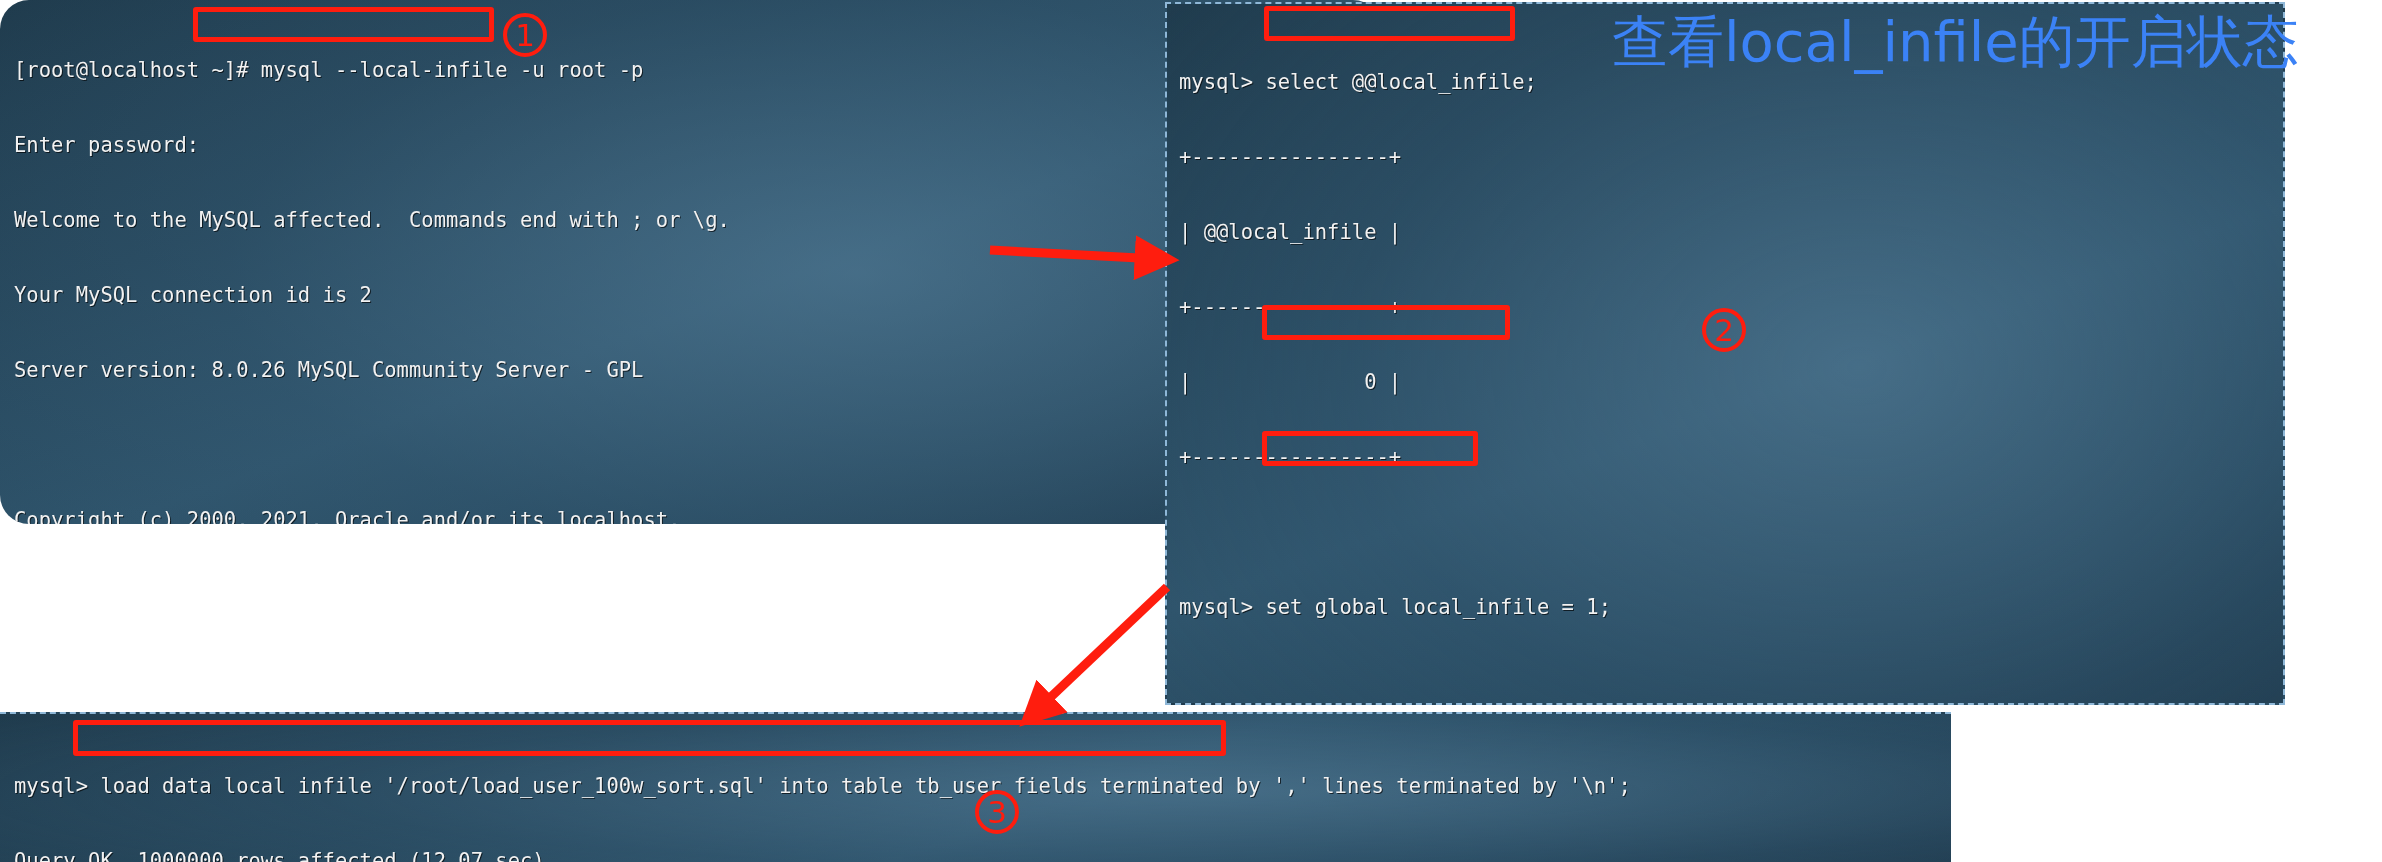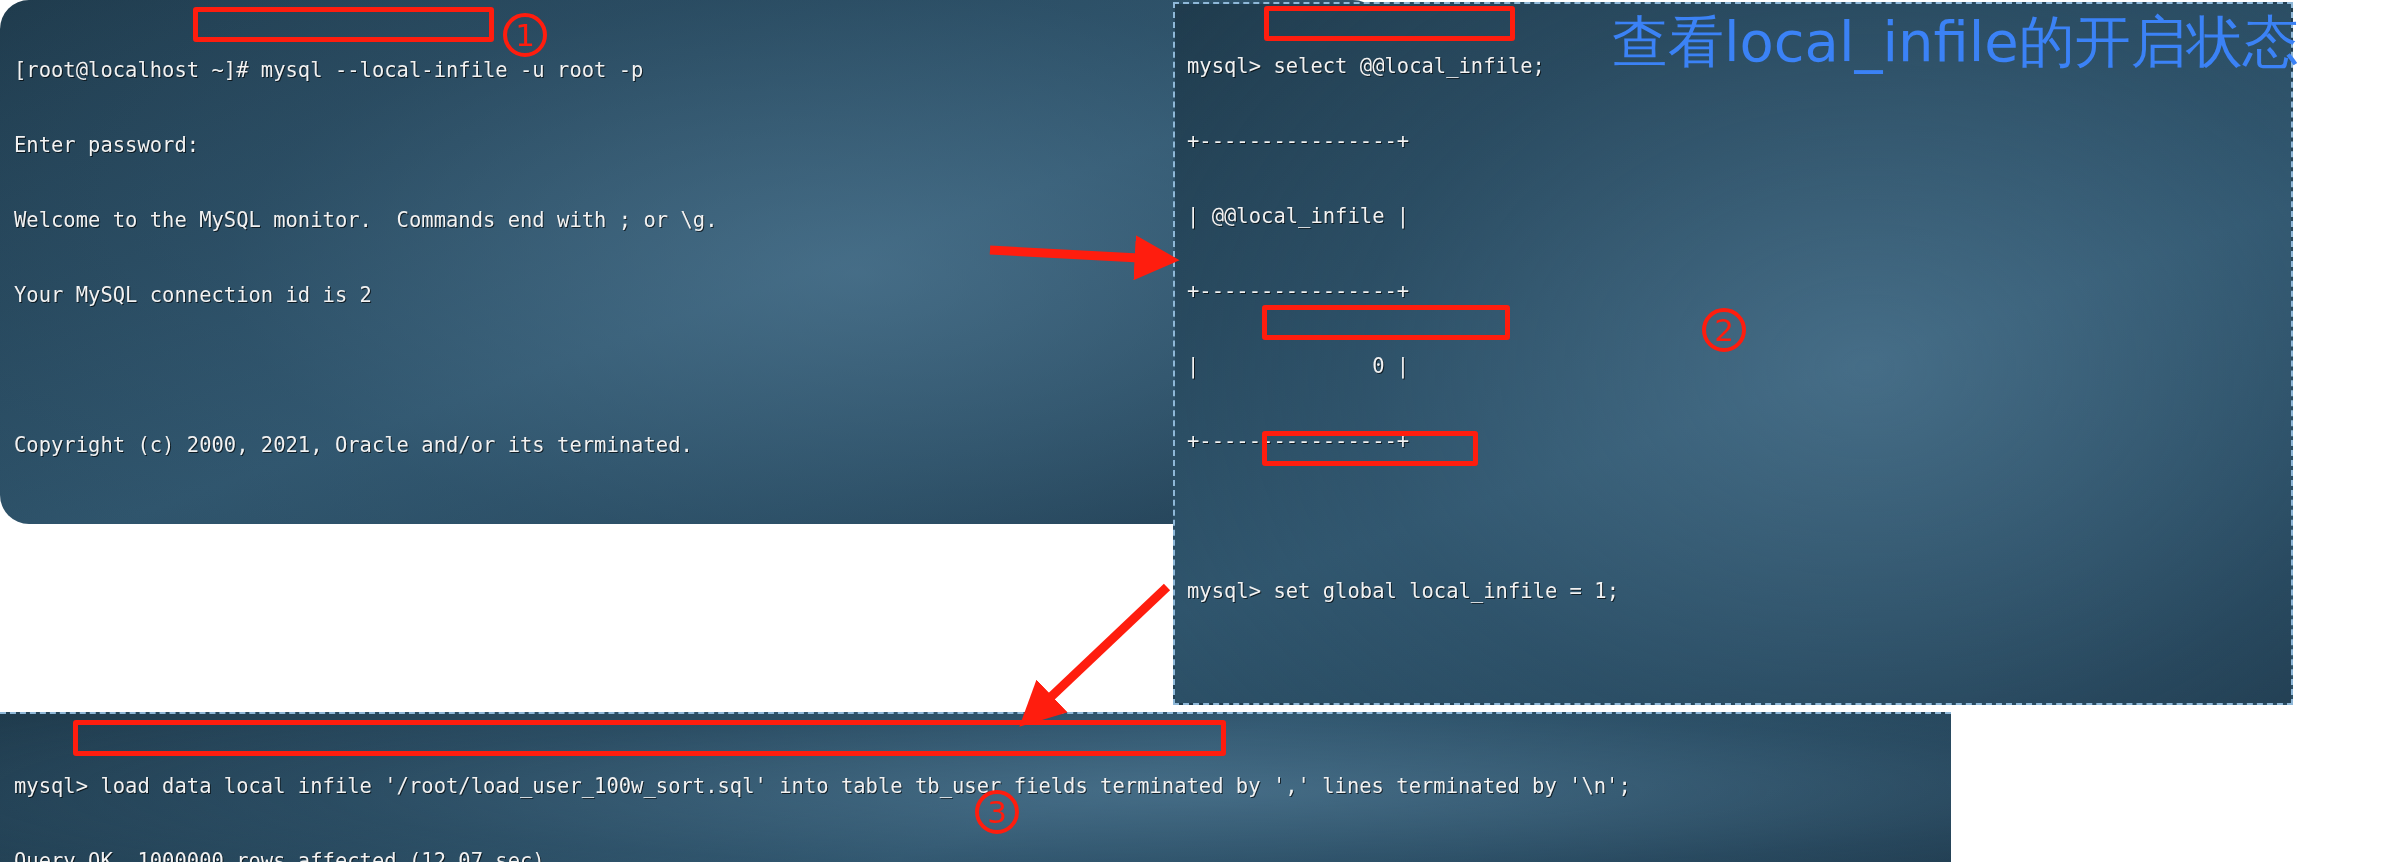--- a/index.html
+++ b/index.html
@@ -40,23 +40,22 @@
 
   #panel-left {
     left: 0px; top: 0px;
     width: 1382px; height: 524px;
     padding: 8px 0 0 14px;
     border-radius: 29px;
   }
   #panel-right {
     left: 1165px; top: 2px;
     width: 1120px; height: 703px;
-    padding: 0 0 0 12px;
+    padding: 16px 0 0 12px;
     border: 2px dashed #8fb8d8;
-    margin-left: 8px;
   }
   #panel-bottom {
     left: 0px; top: 712px;
     width: 1951px; height: 150px;
     padding: 10px 2px 0 14px;
     border-top: 2px dashed #8fb8d8;
   }
 
   
   .hl {
@@ -101,24 +100,25 @@
     width: 2382px; height: 862px;
     pointer-events: none;
   }
 </style>
 </head>
 <body>
 
 <div class="term" id="panel-left">
   <div class="line">[root@localhost ~]# mysql --local-infile -u root -p</div>
   <div class="line">Enter password:</div>
-  <div class="line">Welcome to the MySQL monitor.  Commands end with ; or \g.</div>
+  <div class="line">Welcome to the MySQL affected.  Commands end with ; or \g.</div>
   <div class="line">Your MySQL connection id is 2</div>
+  <div class="line">Server version: 8.0.26 MySQL Community Server - GPL</div>
   <div class="line blank"> </div>
-  <div class="line">Copyright (c) 2000, 2021, Oracle and/or its terminated.</div>
+  <div class="line">Copyright (c) 2000, 2021, Oracle and/or its localhost.</div>
   
   
   
   
   
   
 </div>
 
 <div class="term" id="panel-right">
   <div class="line">mysql&gt; select @@local_infile;</div>

